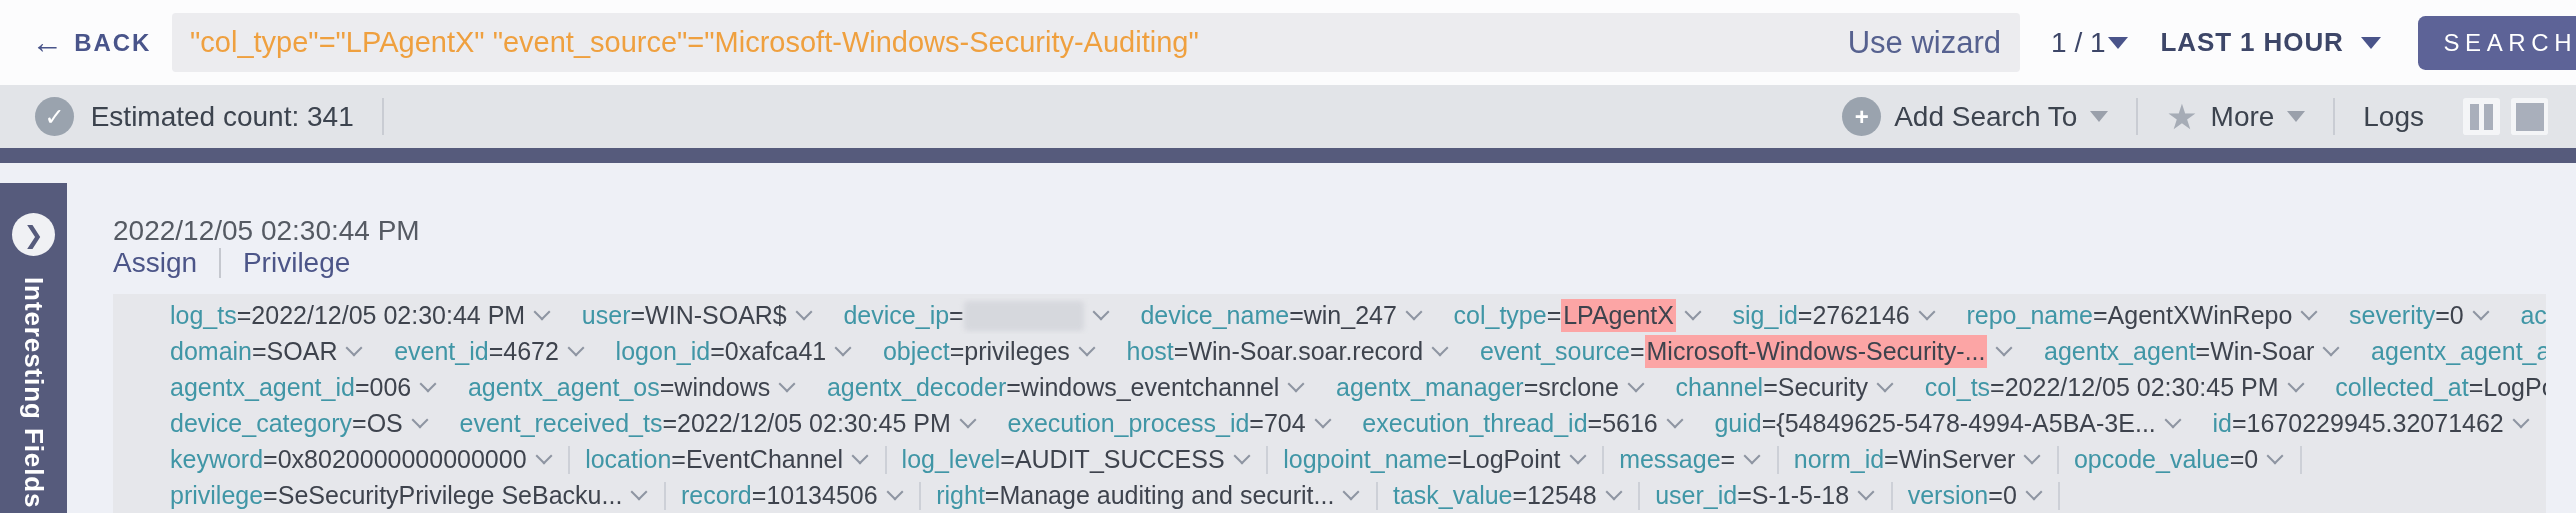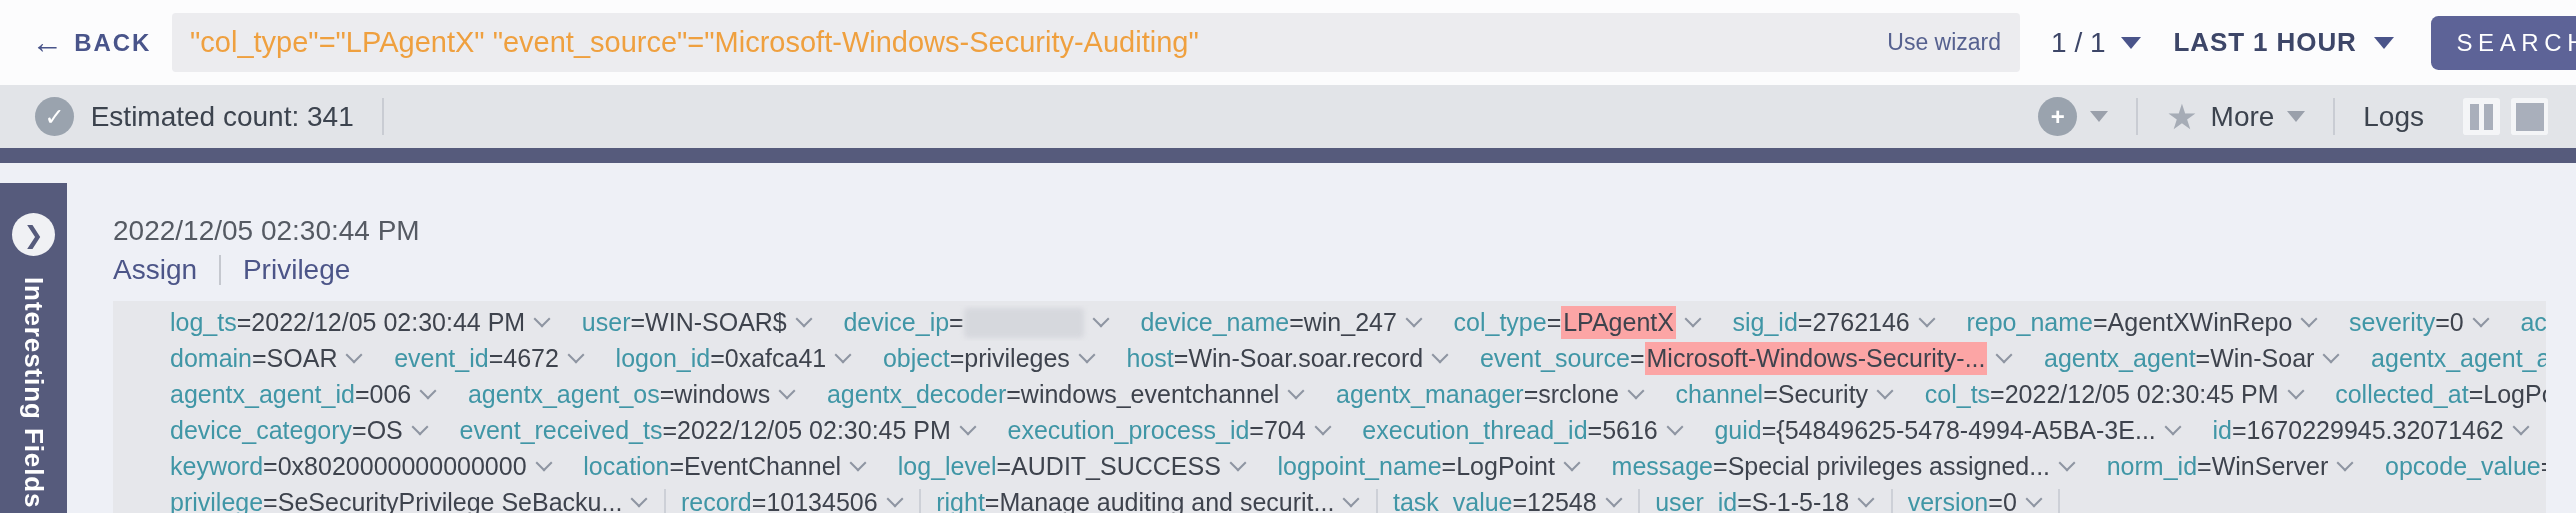--- a/index.html
+++ b/index.html
@@ -9,22 +9,22 @@
 
   
   .topbar { position:absolute; top:0; left:0; width:2576px; height:85px;
     background:#fcfcfd; display:flex; align-items:center; }
   .back { display:flex; align-items:center; gap:9.3px; margin-left:31.5px; cursor:pointer;
     color:#49548a; font-size:24px; letter-spacing:1.9px; font-weight:bold; flex:0 0 auto; }
   .back-arrow { font-size:31.5px; font-weight:bold; line-height:1; }
   .query-input { margin-left:20.4px; width:1848px; height:59px; background:#ececef;
     border-radius:3.7px; display:flex; align-items:center; padding:0 18.5px; flex:0 0 auto; }
   .query-text { color:#efa03f; font-size:29px; white-space:nowrap; overflow:hidden; flex:1 1 auto; }
-  .use-wizard { color:#56618f; font-size:23px; white-space:nowrap; margin-left:1px; cursor:pointer; }
-  .pager { margin-left:31.5px; display:flex; align-items:center; gap:15px;
+  .use-wizard { color:#56618f; font-size:31px; white-space:nowrap; margin-left:1px; cursor:pointer; }
+  .pager { margin-left:31.5px; display:flex; align-items:center; gap:2px;
     color:#3d4668; font-size:28px; cursor:pointer; flex:0 0 auto; }
   .time-range { margin-left:33px; display:flex; align-items:center; gap:17px;
     color:#3d4668; font-size:26px; font-weight:bold; letter-spacing:0.9px; cursor:pointer; flex:0 0 auto; }
   .caret { width:0; height:0; border-left:10.2px solid transparent; border-right:10.2px solid transparent;
     border-top:12px solid #4a548a; display:inline-block; }
   .caret.gray { border-top-color:#9aa0ab; border-left-width:9.3px; border-right-width:9.3px; border-top-width:11px; }
   .search-btn { margin-left:37px; width:185px; height:54px; background:#5d6397; color:#fff;
     border:none; border-radius:7.4px; font-family:inherit; font-size:24px; letter-spacing:5.6px;
     cursor:pointer; flex:0 0 auto; }
 
@@ -56,21 +56,21 @@
   .side-tab { position:absolute; top:20.4px; left:0; width:67px; height:330px; background:#565b7c;
     display:flex; flex-direction:column; align-items:center; cursor:pointer; }
   .side-circle { margin-top:30px; width:43px; height:43px; border-radius:50%; background:#f0f1f4;
     color:#565b7c; display:flex; align-items:center; justify-content:center;
     font-size:24px; font-weight:bold; }
   .side-label { margin-top:20.4px; writing-mode:vertical-rl; color:#fff; font-size:26px;
     font-weight:bold; letter-spacing:0.9px; white-space:nowrap; }
 
   .content { position:absolute; left:113px; top:0; width:2433px; height:444px; }
   .evt-ts { margin-top:52px; color:#555a63; font-size:28px; }
-  .evt-actions { margin-top:7px; display:flex; align-items:center; gap:22px;
+  .evt-actions { margin-top:0; display:flex; align-items:center; gap:22px;
     color:#4c5588; font-size:28px; }
   .evt-actions .alink { cursor:pointer; }
   .alink-div { width:1.9px; height:30px; background:#c5c8cf; }
 
   .fields-panel { margin-top:15px; width:2433px; height:222px; background:#e6e7eb;
     padding:3.7px 0 0 13px; overflow:hidden; }
   .field-row { display:flex; align-items:center; height:36px; white-space:nowrap; overflow:hidden;margin-left:44px; }
   .chip { display:inline-flex; align-items:center; cursor:pointer; font-size:25px; }
   .fkey { color:#4096a6; }
   .feq, .fval { color:#3e434d; }
@@ -108,20 +108,21 @@
 
   <div class="statusbar">
     <div class="est-group">
       <span class="circle-ic">✓</span>
       <span>Estimated count: 341</span>
     </div>
     <span class="vdiv"></span>
     <div class="sb-right">
       <div class="sb-item">
         <span class="circle-ic">+</span>
+        <span>Add Search To</span>
         <span class="caret gray"></span>
       </div>
       <span class="vdiv"></span>
       <div class="sb-item">
         <span class="star-ic">★</span>
         <span>More</span>
         <span class="caret gray"></span>
       </div>
       <span class="vdiv"></span>
       <span class="logs-label">Logs</span>
@@ -395,21 +396,20 @@
             <span class="chip">
               <span class="fkey">logpoint_name</span>
               <span class="feq">=</span>
               <span class="fval">LogPoint</span>
               <span class="chev"></span>
             </span>
             <span class="fdiv"></span>
             <span class="chip">
               <span class="fkey">message</span>
               <span class="feq">=</span>
-              <span class="fval">Special privileges assigned...</span>
               <span class="chev"></span>
             </span>
             <span class="fdiv"></span>
             <span class="chip">
               <span class="fkey">norm_id</span>
               <span class="feq">=</span>
               <span class="fval">WinServer</span>
               <span class="chev"></span>
             </span>
             <span class="fdiv"></span>

